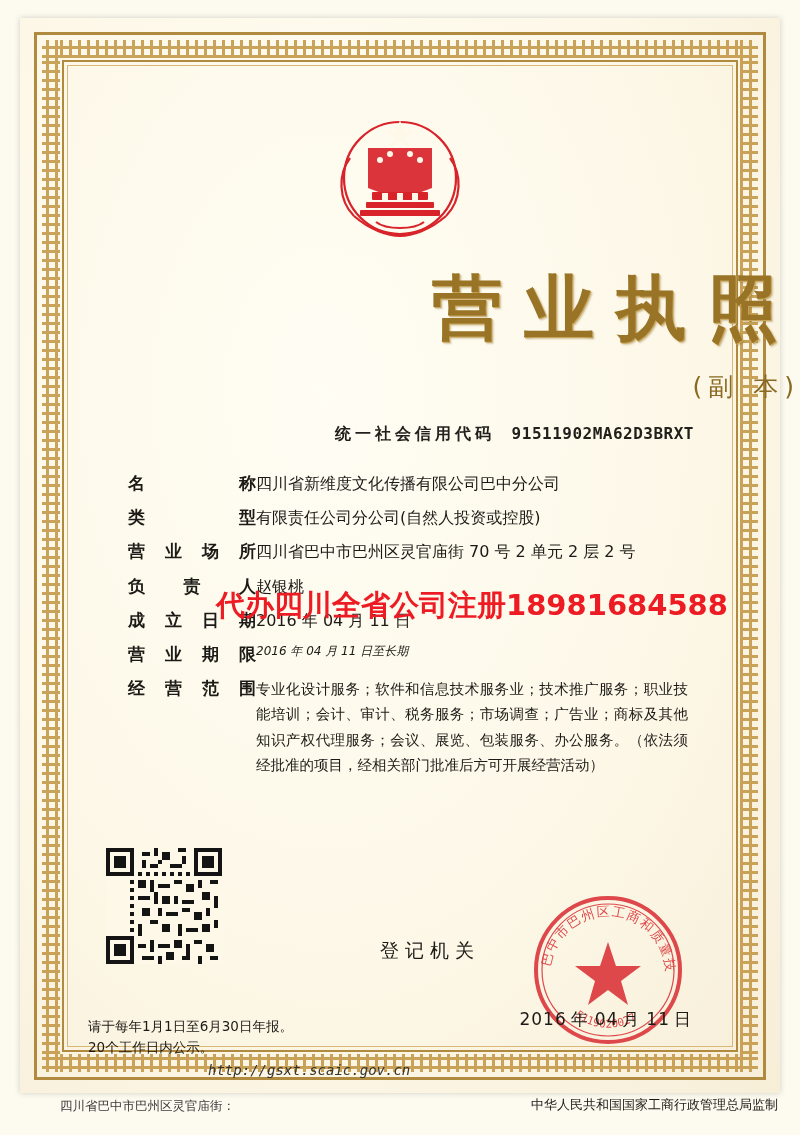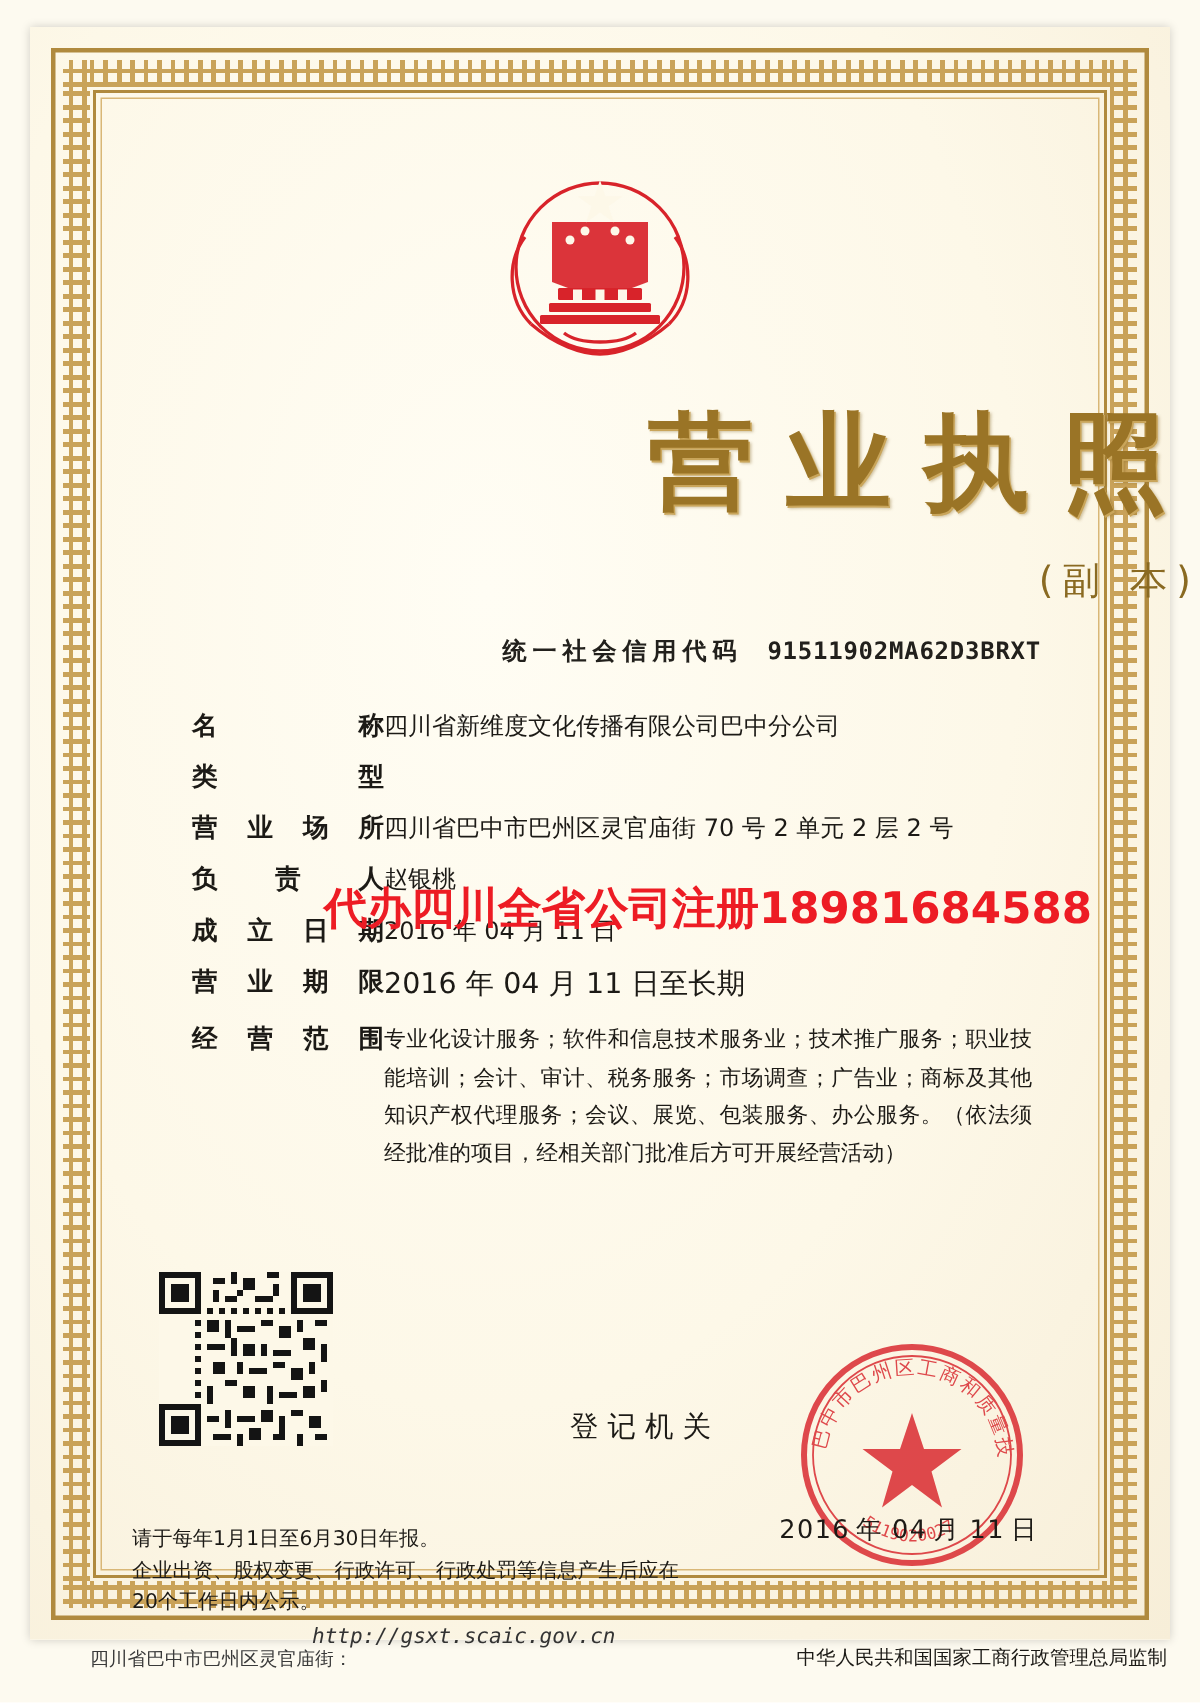--- a/index.html
+++ b/index.html
@@ -154,21 +154,21 @@
     display: flex;
     justify-content: space-between;
   }
   .row .k span { display: inline-block; }
   .row .v {
     font-size: 16px;
     color: #1c1a16;
     line-height: 1.45;
     flex: 1;
   }
-  .row.small .v { font-size: 19px; }
+  .row.small .v { font-size: 12px; font-style: italic; }
   .row.scope .v {
     font-size: 14.5px;
     line-height: 1.75;
     text-align: justify;
     width: 430px;
   }
 
   
   .promo {
     position: absolute;
@@ -325,20 +325,21 @@
         <span>称</span>
       </div>
       <div class="v">四川省新维度文化传播有限公司巴中分公司</div>
     </div>
 
     <div class="row">
       <div class="k">
         <span>类</span>
         <span>型</span>
       </div>
+      <div class="v">有限责任公司分公司(自然人投资或控股)</div>
     </div>
 
     <div class="row">
       <div class="k">
         <span>营</span>
         <span>业</span>
         <span>场</span>
         <span>所</span>
       </div>
       <div class="v">四川省巴中市巴州区灵官庙街 70 号 2 单元 2 层 2 号</div>
@@ -497,21 +498,20 @@
       </g>
     </svg>
   </div>
 
   <div class="date-line">
     <span class="num">2016</span><span class="u">年</span><span class="num">04</span><span class="u">月</span><span class="num">11</span><span class="u">日</span>
   </div>
 
   <div class="notes">
     <div>请于每年1月1日至6月30日年报。</div>
-    <div>企业出资、股权变更、行政许可、行政处罚等信息产生后应在</div>
     <div>20个工作日内公示。</div>
     <span class="u">http://gsxt.scaic.gov.cn</span>
   </div>
 
   <div class="footer-left">四川省巴中市巴州区灵官庙街：</div>
   <div class="footer-right">中华人民共和国国家工商行政管理总局监制</div>
 
 </div>
 
 </body></html>

